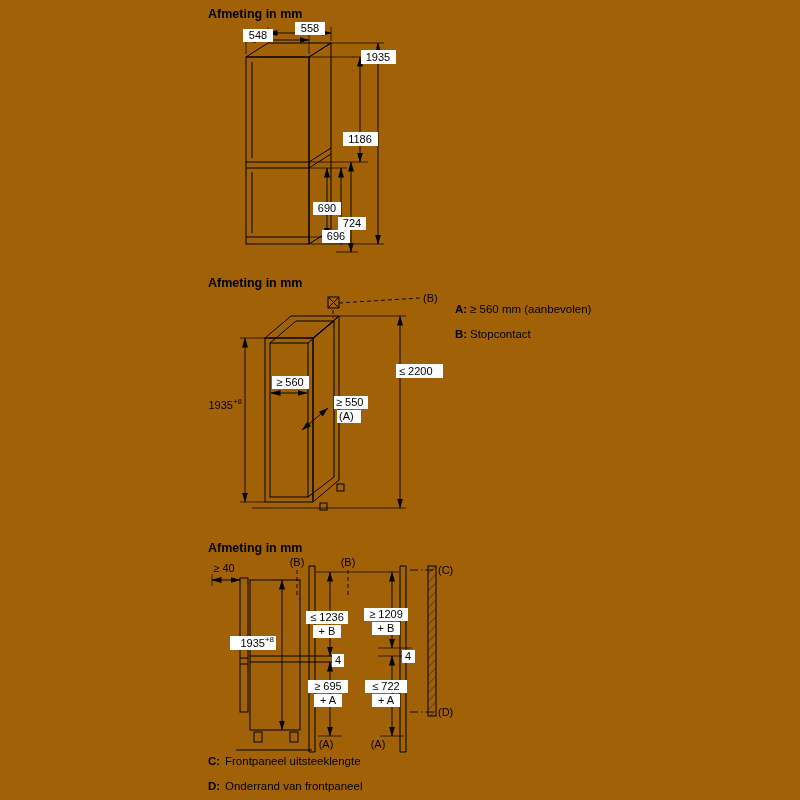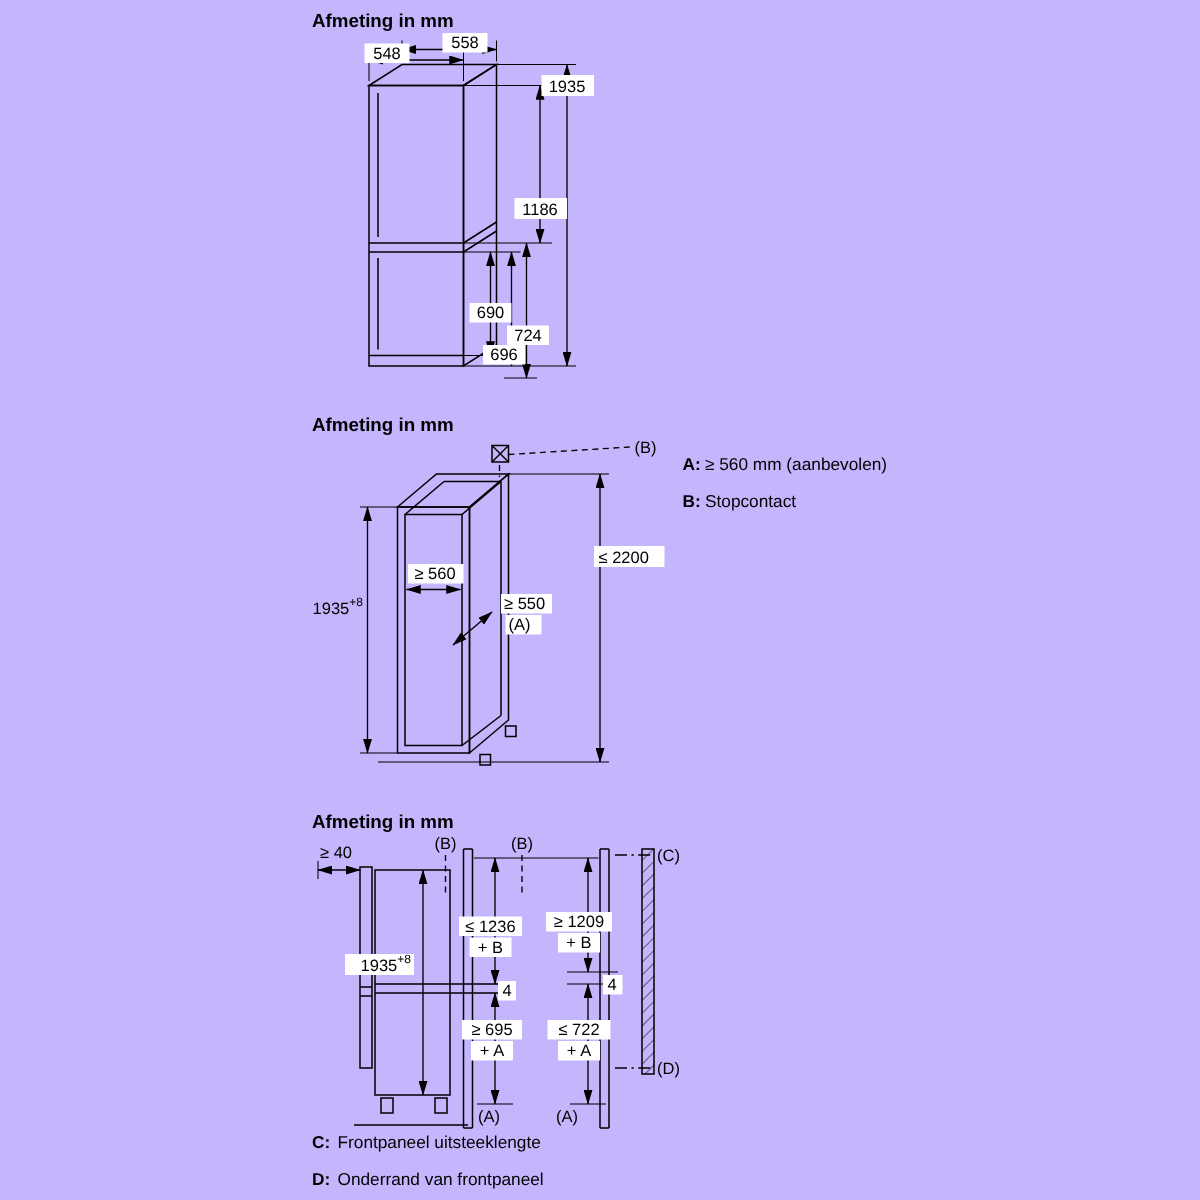--- a/index.html
+++ b/index.html
@@ -1,16 +1,16 @@
 <!DOCTYPE html>
 <html><head>
 <meta charset="utf-8">
 <style>
   html,body{margin:0;padding:0;background:#fff;}
-  .page{position:relative;width:800px;height:800px;background:#c4b5fd;overflow:hidden;
+  .page{position:relative;width:800px;height:800px;background:#a16207;overflow:hidden;
         font-family:"Liberation Sans","DejaVu Sans",sans-serif;text-align:center;}
   svg{position:absolute;left:0;top:0;}
   svg text{font-family:"Liberation Sans","DejaVu Sans",sans-serif;font-size:11px;fill:#000;}
   svg text.ttl{font-size:12.5px;font-weight:bold;}
   svg text.key{font-weight:bold;font-size:11.5px;}
   svg text.val{font-size:11.5px;}
   svg text.mid{text-anchor:middle;}
   svg text.end{text-anchor:end;}
   .sup{font-size:8px;}
   .ln{fill:none;stroke:#000;stroke-width:1;}

